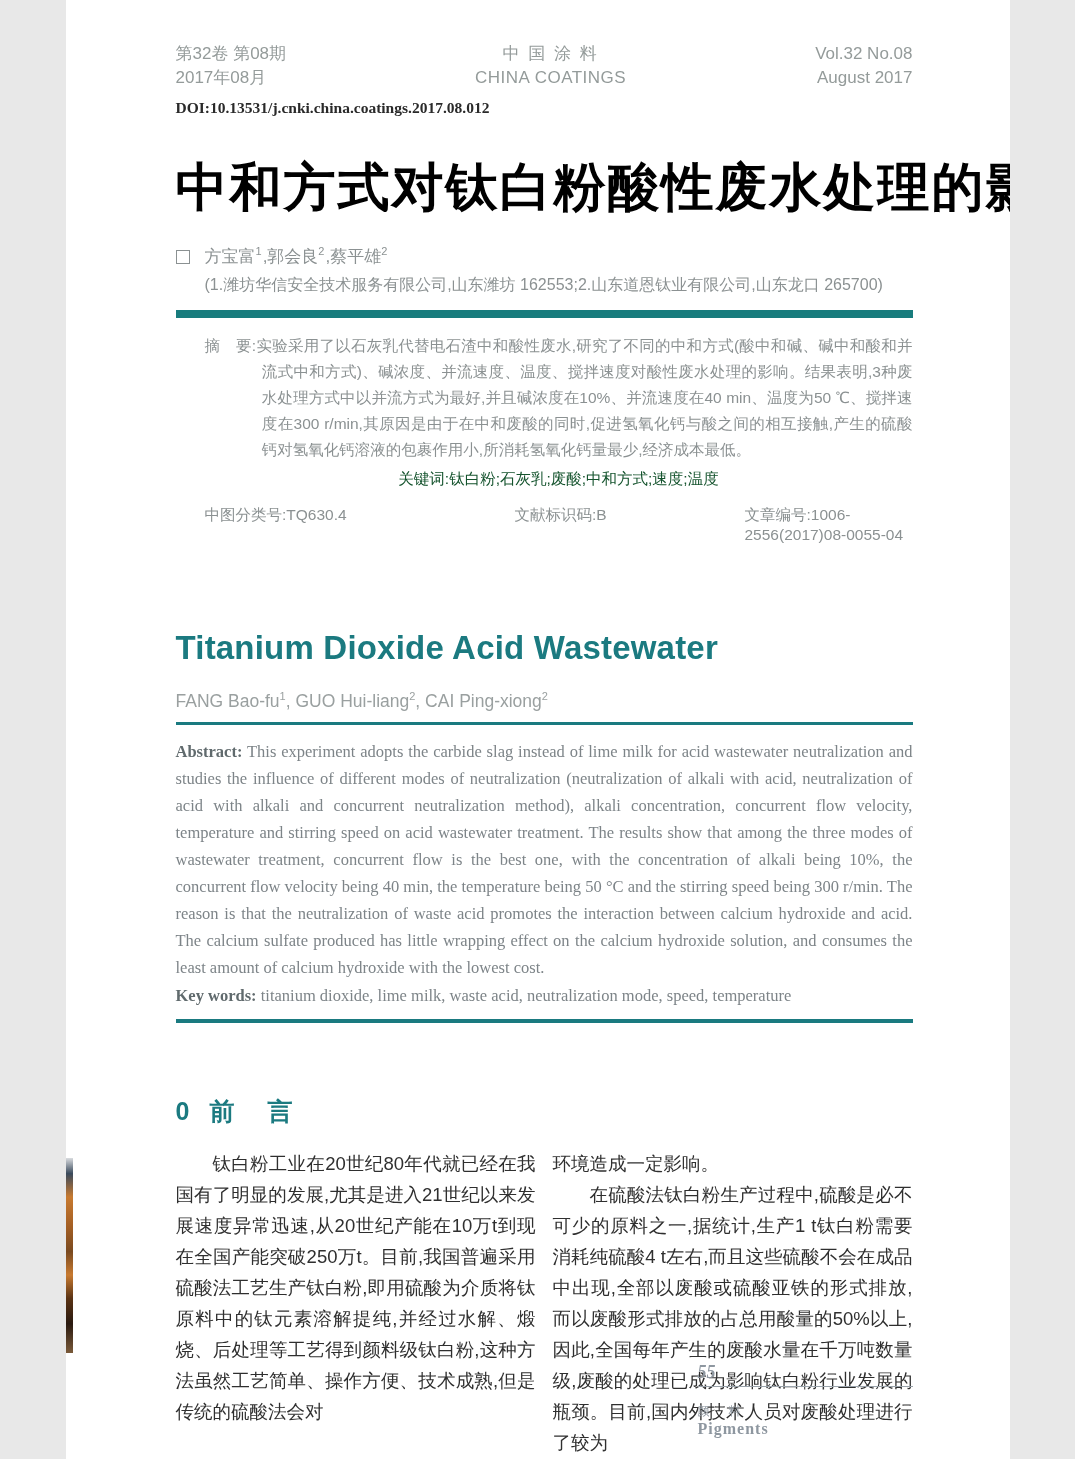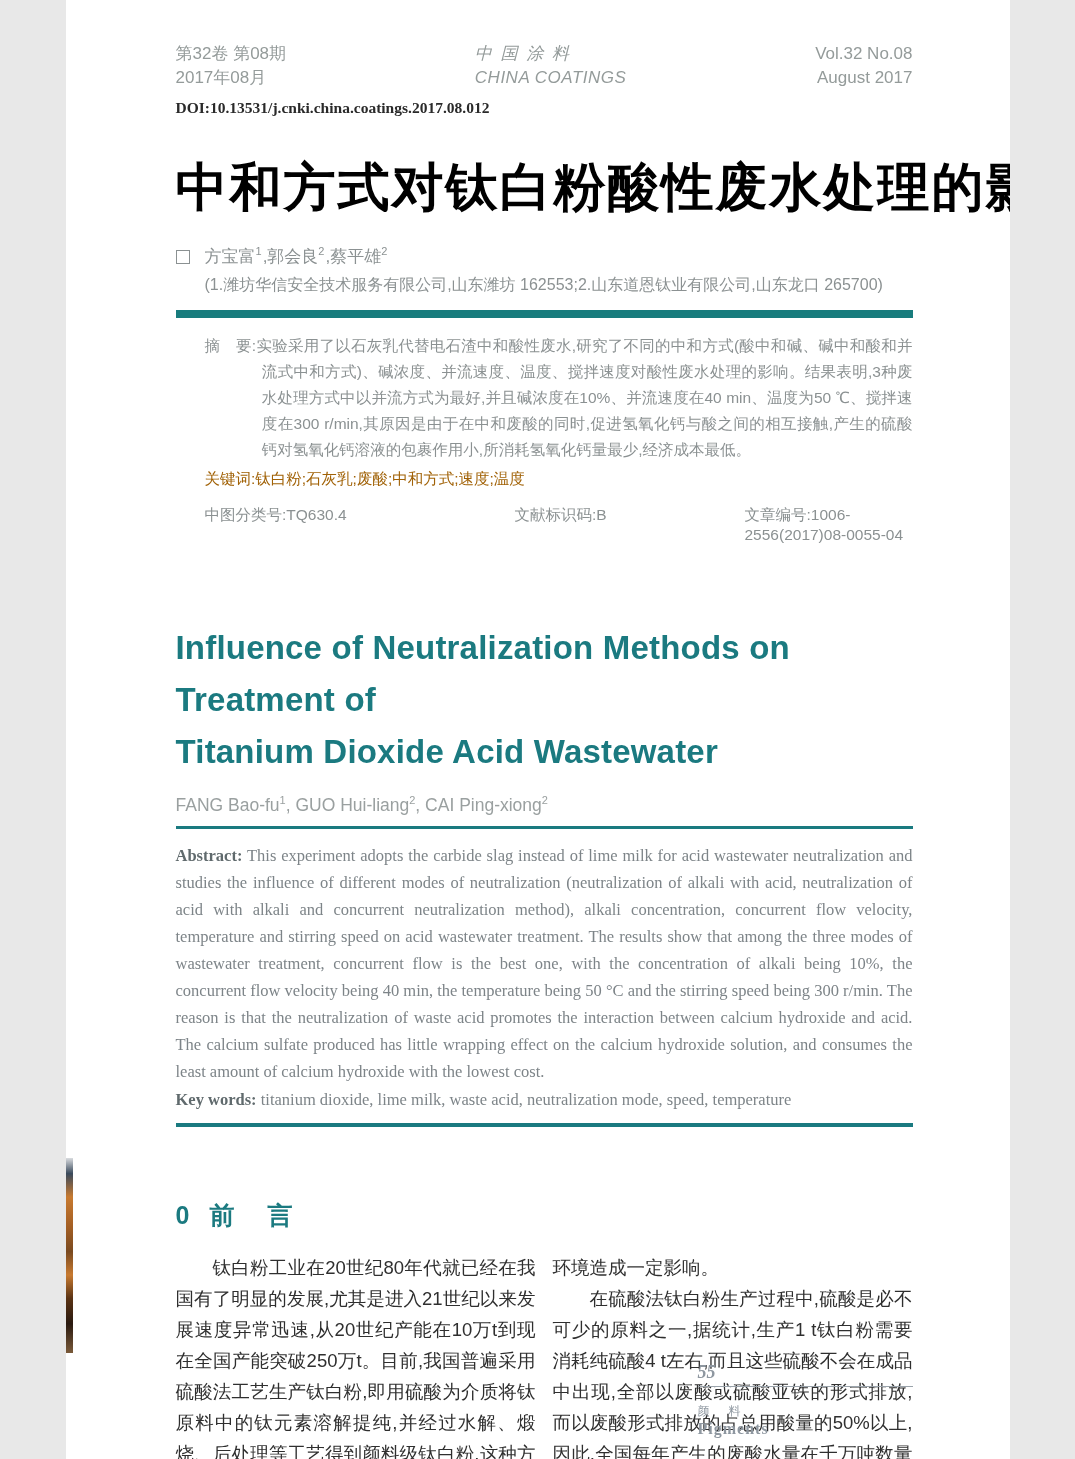--- a/index.html
+++ b/index.html
@@ -4,35 +4,35 @@
 <style>
   html,body{margin:0;padding:0;background:#e8e8e8;}
   .page{
     position:relative; width:944px; height:1459px; margin:0 auto;
     background:#ffffff; overflow:hidden;
     font-family:"Liberation Sans",sans-serif; color:#333;
     box-sizing:border-box; padding:42px 97px 0 110px;
   }
   
   .journal-header{display:flex; justify-content:space-between; color:#949b9a; font-size:17px; line-height:24px;}
-  .jh-left{text-align:left;} .jh-center{letter-spacing:2px;font-style:italic;} .jh-right{text-align:right;}
+  .jh-left{text-align:left;} .jh-center{text-align:center; letter-spacing:2px;} .jh-right{text-align:right;}
   .jh-center .en{letter-spacing:0.5px;}
   .doi-line{margin-top:9px; font-family:"Liberation Serif",serif; font-weight:bold; font-size:15.5px; color:#2a2a2a;}
   
   .cn-title{margin-top:36px; color:#000000; font-size:52px; font-weight:900; letter-spacing:2px; white-space:nowrap;}
   .cn-authors{margin-top:22px; color:#8b9192; font-size:17px; display:flex; align-items:center;}
   .author-box{display:inline-block; width:12px; height:12px; border:1.5px solid #8b9192; margin-right:15px; flex:none;}
   .cn-authors sup{font-size:11px; margin-right:1px;}
   .cn-affil{margin-top:7px; padding-left:29px; color:#8b9192; font-size:16px;}
   .teal-bar{background:#187c7d; margin-top:14px; height:8px;}
   .teal-line{background:#1a7a80; margin-top:10px; height:3.5px;}
   
   .cn-abstract{margin:15px 0 0 29px; color:#8b9192; font-size:15.5px; line-height:26px; text-align:justify;
                padding-left:3.7em; text-indent:-3.7em;}
-  .cn-keywords{margin:3px 0 0 29px; color:#a16207; font-size:15.5px; line-height:26px;}
+  .cn-keywords{margin:3px 0 0 29px; color:#14532d; font-size:15.5px; line-height:26px;text-align:center;}
   .cls-row{margin:13px 0 0 29px; color:#8b9192; font-size:15.5px; display:flex;}
   .cls-item1{width:310px;} .cls-item2{width:230px;} .cls-item3{flex:1;}
   
   .en-title{margin-top:78px; color:#1b7a80; font-size:33px; font-weight:bold; line-height:52px; letter-spacing:0.2px;}
   .en-authors{margin-top:16px; color:#9aa0a0; font-size:17.5px;}
   .en-authors sup{font-size:11px;}
   .en-affil{margin-top:8px; color:#9aa0a0; font-size:16.5px; line-height:25px; font-style:italic; font-family:"Liberation Serif",serif;}
   .en-abstract{margin-top:13px; color:#7d8488; font-family:"Liberation Serif",serif; font-size:16.5px; line-height:27px; text-align:justify;}
   .en-abstract .lbl, .en-keywords .lbl{font-weight:bold; color:#606a6d; font-style:normal;}
   .en-keywords{margin-top:1px; color:#7d8488; font-family:"Liberation Serif",serif; font-size:16.5px; line-height:27px;}
@@ -87,21 +87,20 @@
   <p class="cn-abstract"><span class="lbl">摘　要:</span><span>实验采用了以石灰乳代替电石渣中和酸性废水,研究了不同的中和方式(酸中和碱、碱中和酸和并流式中和方式)、碱浓度、并流速度、温度、搅拌速度对酸性废水处理的影响。结果表明,3种废水处理方式中以并流方式为最好,并且碱浓度在10%、并流速度在40 min、温度为50 ℃、搅拌速度在300 r/min,其原因是由于在中和废酸的同时,促进氢氧化钙与酸之间的相互接触,产生的硫酸钙对氢氧化钙溶液的包裹作用小,所消耗氢氧化钙量最少,经济成本最低。</span></p>
   <div class="cn-keywords"><span>关键词:</span><span>钛白粉;石灰乳;废酸;中和方式;速度;温度</span></div>
 
   <div class="cls-row">
     <span class="cls-item1">中图分类号:TQ630.4</span>
     <span class="cls-item2">文献标识码:B</span>
     <span class="cls-item3">文章编号:1006-2556(2017)08-0055-04</span>
   </div>
 
   <div class="en-title">
-    <div>Influence of Neutralization Methods on Treatment of</div>
     <div>Titanium Dioxide Acid Wastewater</div>
   </div>
 
   <div class="en-authors"><span>FANG Bao-fu</span><sup>1</sup><span>, </span><span>GUO Hui-liang</span><sup>2</sup><span>, </span><span>CAI Ping-xiong</span><sup>2</sup></div>
 
 
   <div class="teal-line"></div>
 
   <p class="en-abstract" style="margin-bottom:0;"><span class="lbl">Abstract:</span><span> This experiment adopts the carbide slag instead of lime milk for acid wastewater neutralization and studies the influence of different modes of neutralization (neutralization of alkali with acid, neutralization of acid with alkali and concurrent neutralization method), alkali concentration, concurrent flow velocity, temperature and stirring speed on acid wastewater treatment. The results show that among the three modes of wastewater treatment, concurrent flow is the best one, with the concentration of alkali being 10%, the concurrent flow velocity being 40 min, the temperature being 50 °C and the stirring speed being 300 r/min. The reason is that the neutralization of waste acid promotes the interaction between calcium hydroxide and acid. The calcium sulfate produced has little wrapping effect on the calcium hydroxide solution, and consumes the least amount of calcium hydroxide with the lowest cost.</span></p>
   <div class="en-keywords"><span class="lbl">Key words:</span><span> titanium dioxide, lime milk, waste acid, neutralization mode, speed, temperature</span></div>

